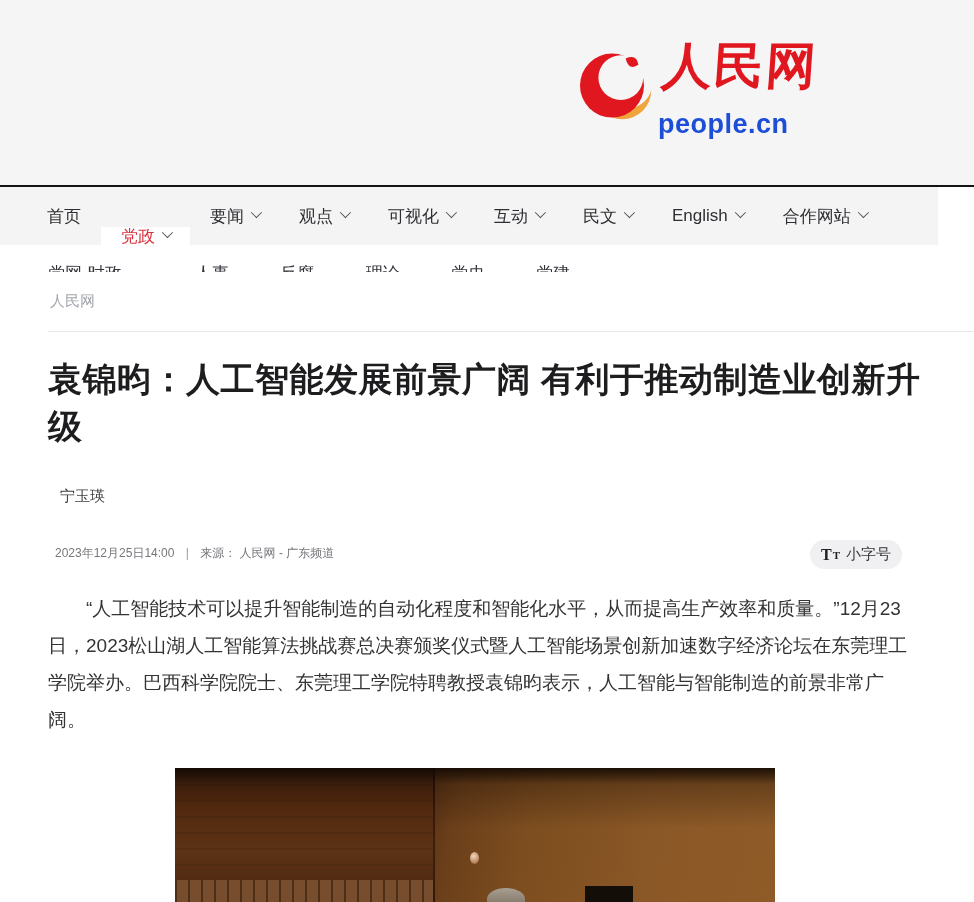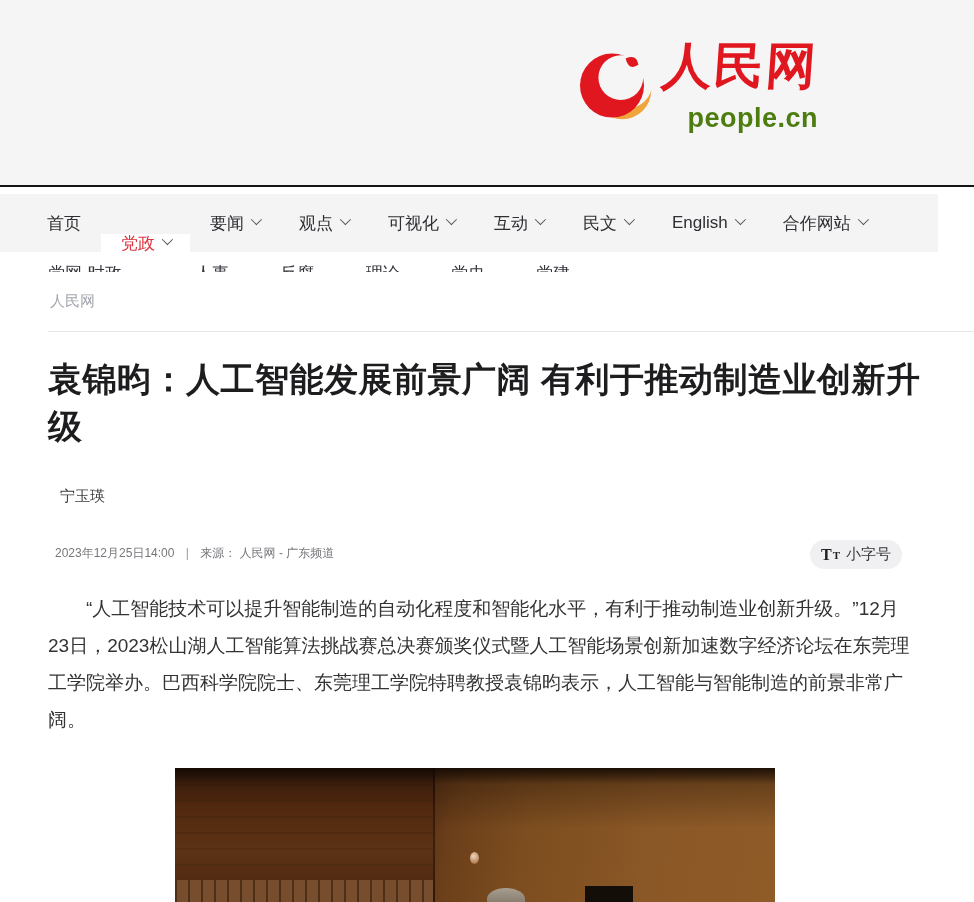--- a/index.html
+++ b/index.html
@@ -5,27 +5,27 @@
   html,body{margin:0;padding:0;}
   body{font-family:"Liberation Sans","DejaVu Sans",sans-serif;background:#ffffff;}
   .page{position:relative;width:974px;height:902px;overflow:hidden;background:#ffffff;}
 
   
   .site-header{position:absolute;left:0;top:0;width:974px;height:185px;background:#f5f5f6;}
   .logo{position:absolute;left:576px;top:36px;display:flex;align-items:flex-start;cursor:pointer;}
   .logo-mark{width:80px;height:84px;margin-top:6px;}
   .logo-textcol{margin-left:6px;display:flex;flex-direction:column;}
   .logo-cn{font-size:50px;font-weight:700;color:#e1171f;letter-spacing:2px;line-height:60px;transform:skewX(-4deg);}
-  .logo-domain{font-size:27px;font-weight:700;color:#4d7c0f;letter-spacing:0.5px;line-height:28px;margin-top:8px;margin-left:-4px;text-align:right;}
+  .logo-domain{font-size:27px;font-weight:700;color:#1d4ed8;letter-spacing:0.5px;line-height:28px;margin-top:14px;margin-left:-4px;}
 
   
   .topline{position:absolute;left:0;top:185px;width:974px;height:2px;background:#141414;}
 
   
-  .navbar{position:absolute;left:0;top:194px;width:938px;height:58px;background:#f4f4f5;display:flex;align-items:stretch;padding-left:27px;box-sizing:border-box;}
+  .navbar{position:absolute;left:0;top:187px;width:938px;height:58px;background:#f4f4f5;display:flex;align-items:stretch;padding-left:27px;box-sizing:border-box;}
   .nav-item{display:flex;align-items:center;padding:0 20px;font-size:17px;color:#2f2f33;cursor:pointer;white-space:nowrap;}
   .nav-item.active{background:#ffffff;color:#d9333f;margin-top:40px;}
   .chev{display:inline-block;width:7px;height:7px;border-right:1.6px solid #55565c;border-bottom:1.6px solid #55565c;transform:rotate(45deg) translateY(-2px);margin-left:7px;margin-top:-4px;}
   .nav-item.active .chev{border-color:#55565c;}
 
   
   .subnav-clip{position:absolute;left:48px;top:262px;width:620px;height:10px;overflow:hidden;}
   .subnav-inner{position:relative;height:24px;}
   .subnav-item{position:absolute;top:0;font-size:17px;color:#33343a;white-space:nowrap;cursor:pointer;}
 
@@ -152,21 +152,21 @@
     <span>人民网 - 广东频道</span>
   </div>
 
   <div class="fontsize-btn">
     <span class="t-big">T</span>
     <span class="t-small">T</span>
     <span class="fontsize-label">小字号</span>
   </div>
 
   <div class="article-body">
-    <p>“人工智能技术可以提升智能制造的自动化程度和智能化水平，有利于推动制造业创新升级。”12月23日，2023松山湖人工智能算法挑战赛总决赛颁奖仪式暨人工智能场景创新加速数字经济论坛在东莞理工学院举办。巴西科学院院士、东莞理工学院特聘教授袁锦昀表示，人工智能与智能制造的前景非常广阔。</p>
+    <p>“人工智能技术可以提升智能制造的自动化程度和智能化水平，从而提高生产效率和质量。”12月23日，2023松山湖人工智能算法挑战赛总决赛颁奖仪式暨人工智能场景创新加速数字经济论坛在东莞理工学院举办。巴西科学院院士、东莞理工学院特聘教授袁锦昀表示，人工智能与智能制造的前景非常广阔。</p>
   </div>
 
   <div class="photo">
     <div class="left-panel"></div>
     <div class="left-lines"></div>
     <div class="slats"></div>
     <div class="wall-shade"></div>
     <div class="top-shadow"></div>
     <div class="knob"></div>
     <div class="hair"></div>

